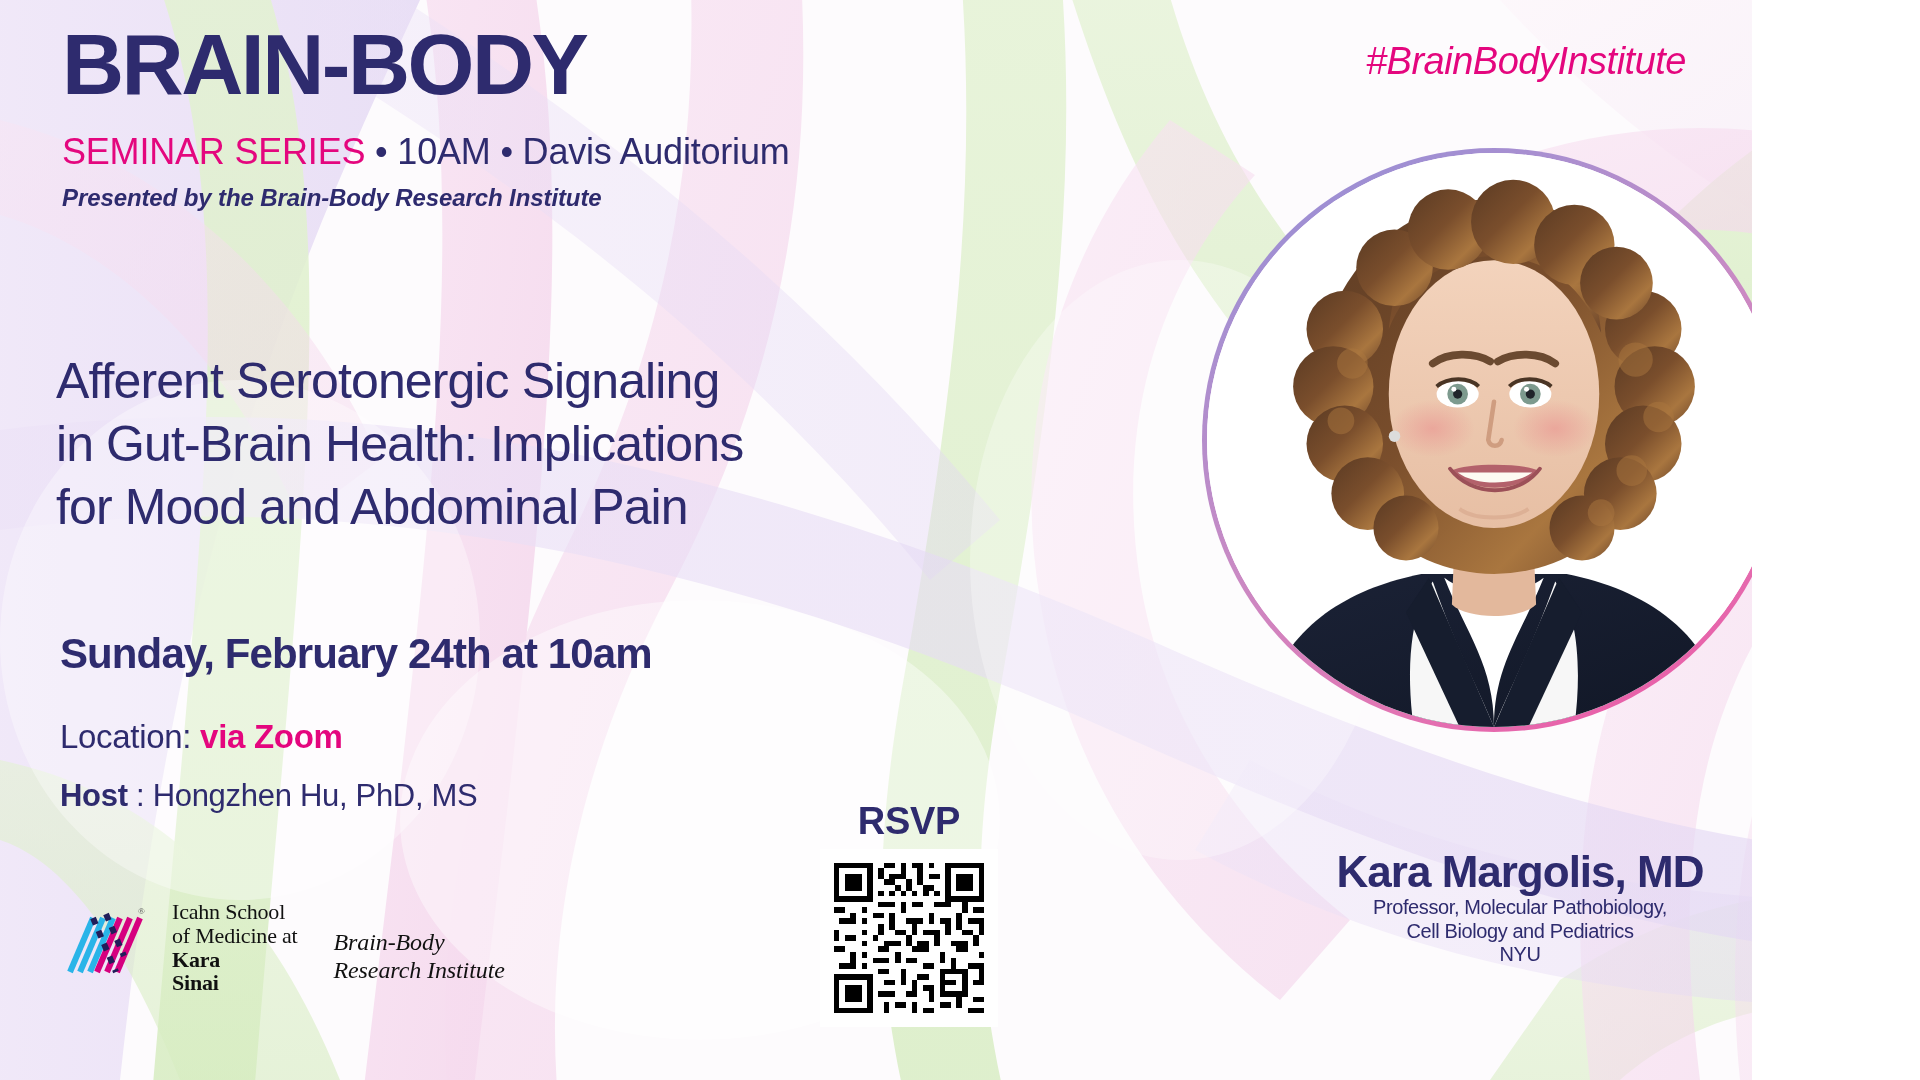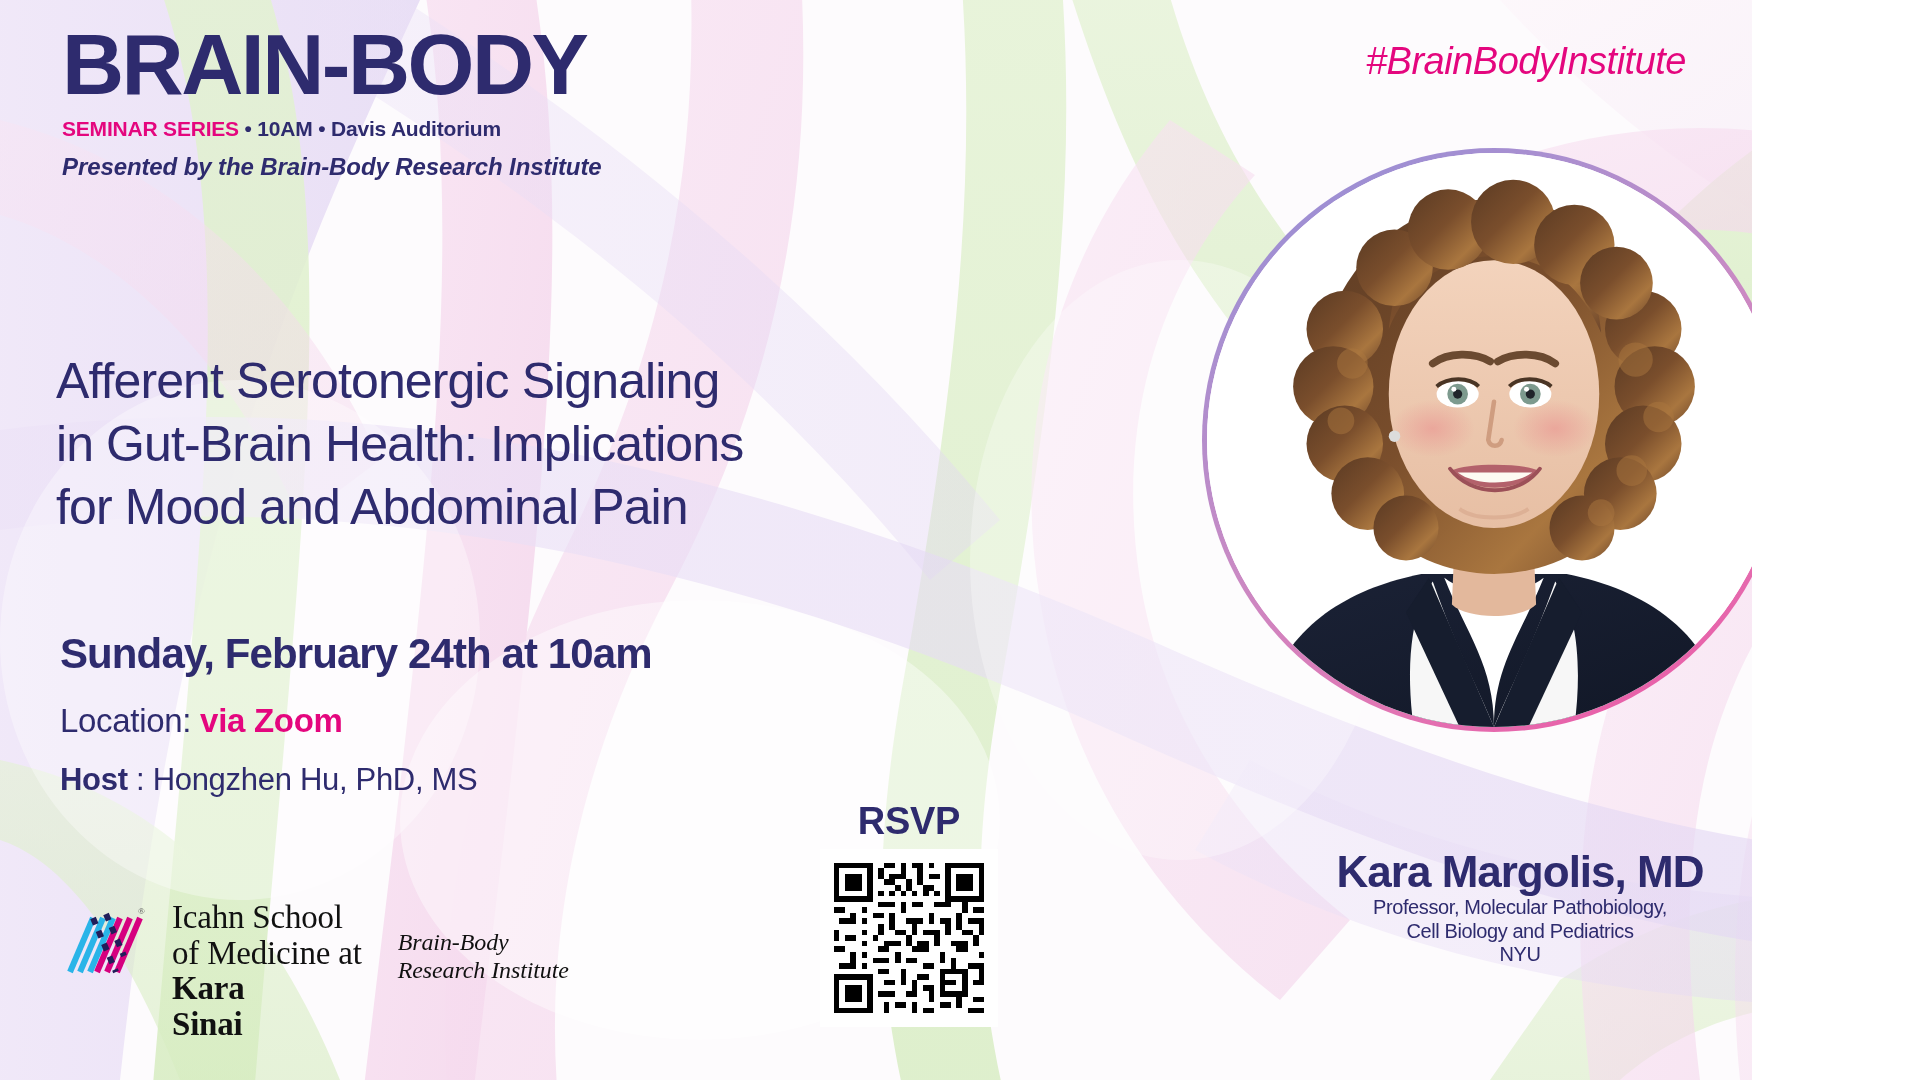--- a/index.html
+++ b/index.html
@@ -14,21 +14,21 @@
   }
   #bg { position:absolute; inset:0; width:1920px; height:1080px; }
 
   
   .hdr { position:absolute; left:62px; top:22px; }
   .brand {
     font-size:86px; font-weight:bold; letter-spacing:-2.5px;
     color:var(--navy); line-height:0.98; white-space:nowrap;
   }
   .subline {
-    margin-top:12px; font-size:21px; font-weight:bold;
+    margin-top:28px; font-size:36px; font-weight:normal;
     letter-spacing:-0.2px; white-space:nowrap; line-height:1;
   }
   .subline .series { color:var(--magenta); }
   .subline .dot { color:var(--navy); }
   .subline .nv { color:var(--navy); }
   .presented {
     margin-top:14px; font-size:24px; font-weight:bold; font-style:italic;
     color:var(--navy); letter-spacing:-0.1px; white-space:nowrap;
   }
 
@@ -47,36 +47,36 @@
   }
   .talk-title div { white-space:nowrap; }
 
   
   .meta { position:absolute; left:60px; top:630px; }
   .when {
     font-size:42px; font-weight:bold; color:var(--navy);
     letter-spacing:-0.9px; white-space:nowrap;
   }
   .loc {
-    margin-top:24px; font-size:33px; color:var(--navy);
+    margin-top:40px; font-size:33px; color:var(--navy);
     letter-spacing:-0.3px; white-space:nowrap;
   }
   .loc .val { color:var(--magenta); font-weight:bold; }
   .host {
     margin-top:22px; font-size:31px; color:var(--navy);
     letter-spacing:-0.3px; white-space:nowrap;
   }
   .host .k { font-weight:bold; }
 
   
   .logos { position:absolute; left:66px; top:900px; display:flex; align-items:flex-start; }
   .ms-logo { display:flex; align-items:flex-start; }
   .ms-mark { width:92px; height:74px; margin-right:14px; position:relative; }
   .ms-words {
-    font-family:"Liberation Serif", serif; font-size:33px;
+    font-family:"Liberation Serif", serif; font-size:22px;
     color:#111; line-height:1.08; letter-spacing:-0.2px;
   }
   .ms-words .b { font-weight:bold; }
   .bbri {
     margin-left:36px; padding-top:28px;
     font-family:"Liberation Serif", serif; font-style:italic;
     font-size:24px; color:#111; line-height:1.18; letter-spacing:-0.1px;
   }
 
   

